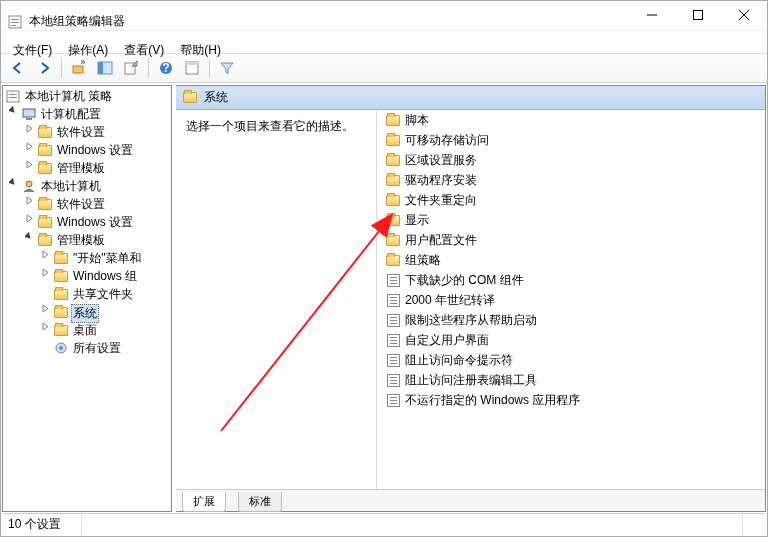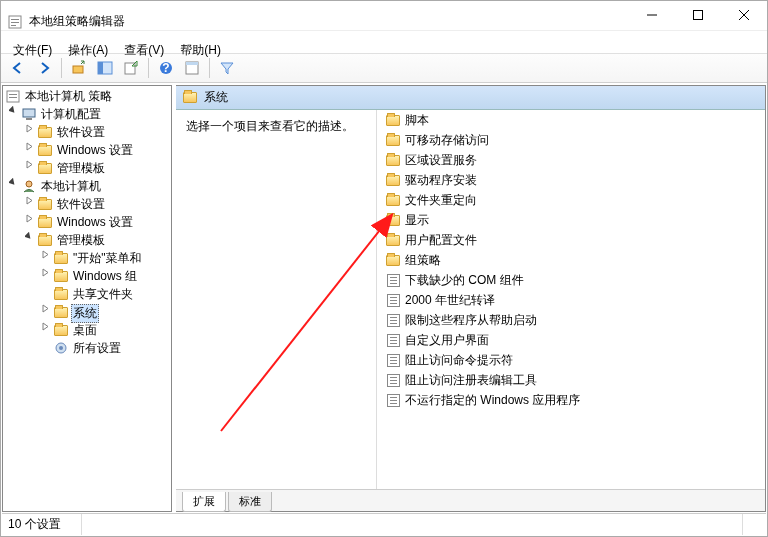--- a/index.html
+++ b/index.html
@@ -40,21 +40,21 @@
   .rightpane { flex:1; display:flex; flex-direction:column; border:1px solid #888; border-left:none; }
   .header-band { height:24px; background:linear-gradient(#d3e5fa,#c0d8f0); border-bottom:1px solid #9bb; display:flex; align-items:center; padding:0 6px; }
   .header-band .node-icon{margin-right:6px;}
   .detail-body { flex:1; display:flex; overflow:hidden; position:relative; }
   .desc-col { width:200px; padding:8px 10px; }
   .set-col { flex:1; border-left:1px solid #ddd; overflow-y:scroll; position:relative; }
   .set-head { padding:6px 8px 4px; color:#000; }
   .item-row { display:flex; align-items:center; height:20px; padding:0 8px 0 8px; cursor:default; }
   .item-row .node-icon{margin-right:4px;}
   .tabs { height:22px; border-top:1px solid #ccc; display:flex; align-items:flex-end; padding-left:6px; background:#f5f5f5; }
-  .tab { padding:2px 10px; border:1px solid #bbb; border-top:none; border-radius:0 0 3px 3px; margin-right:2px; background:#fff; font-size:11px; position:relative; top:1px; }
+  .tab { padding:2px 10px; border:1px solid #bbb; border-top:none; border-radius:0 0 3px 3px; margin-right:12px; background:#fff; font-size:11px; position:relative; top:1px; }
   .tab.inactive { background:#eee; }
 
   .statusbar { position:absolute; left:1px; right:1px; bottom:1px; height:22px; border-top:1px solid #ccc; display:flex; align-items:center; padding:0 6px; background:#fff; }
   .statusbar .cell { border-right:1px solid #ddd; padding-right:20px; margin-right:17px; height:100%; display:flex; align-items:center; }
 
   .arrow-anno { position:absolute; pointer-events:none; z-index:50; }
 
   ::-webkit-scrollbar { width:16px; height:16px; }
   ::-webkit-scrollbar-track { background:#f0f0f0; }
   ::-webkit-scrollbar-thumb { background:#cdcdcd; border:1px solid #aaa; }

